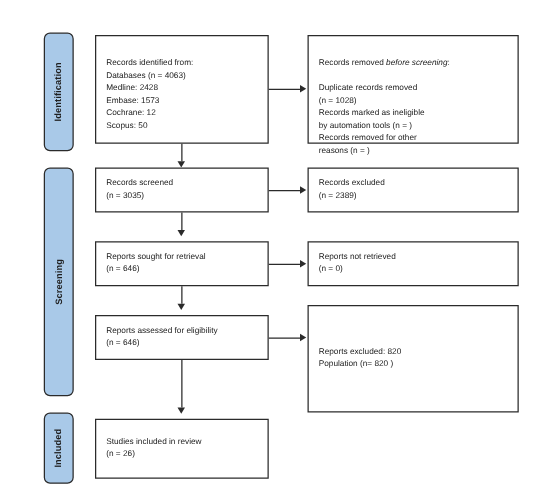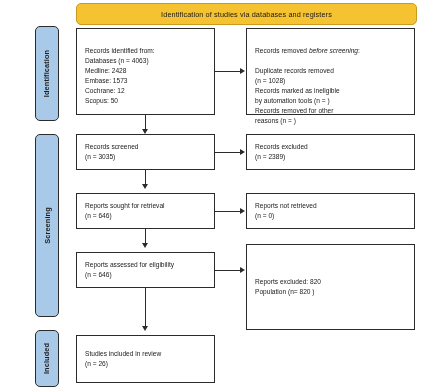--- a/index.html
+++ b/index.html
@@ -89,23 +89,20 @@
     border-top:3.4px solid transparent;
     border-bottom:3.4px solid transparent;
     border-left:5px solid #2b2b2b;
   }
 </style>
 </head>
 <body>
 
 <div class="stage">
 
-  <div class="banner" id="banner">
-    <span>Identification of studies via databases and registers</span>
-  </div>
 
   <div class="phase" id="phase-identification">
     <span>Identification</span>
   </div>
   <div class="phase" id="phase-screening">
     <span>Screening</span>
   </div>
   <div class="phase" id="phase-included">
     <span>Included</span>
   </div>

